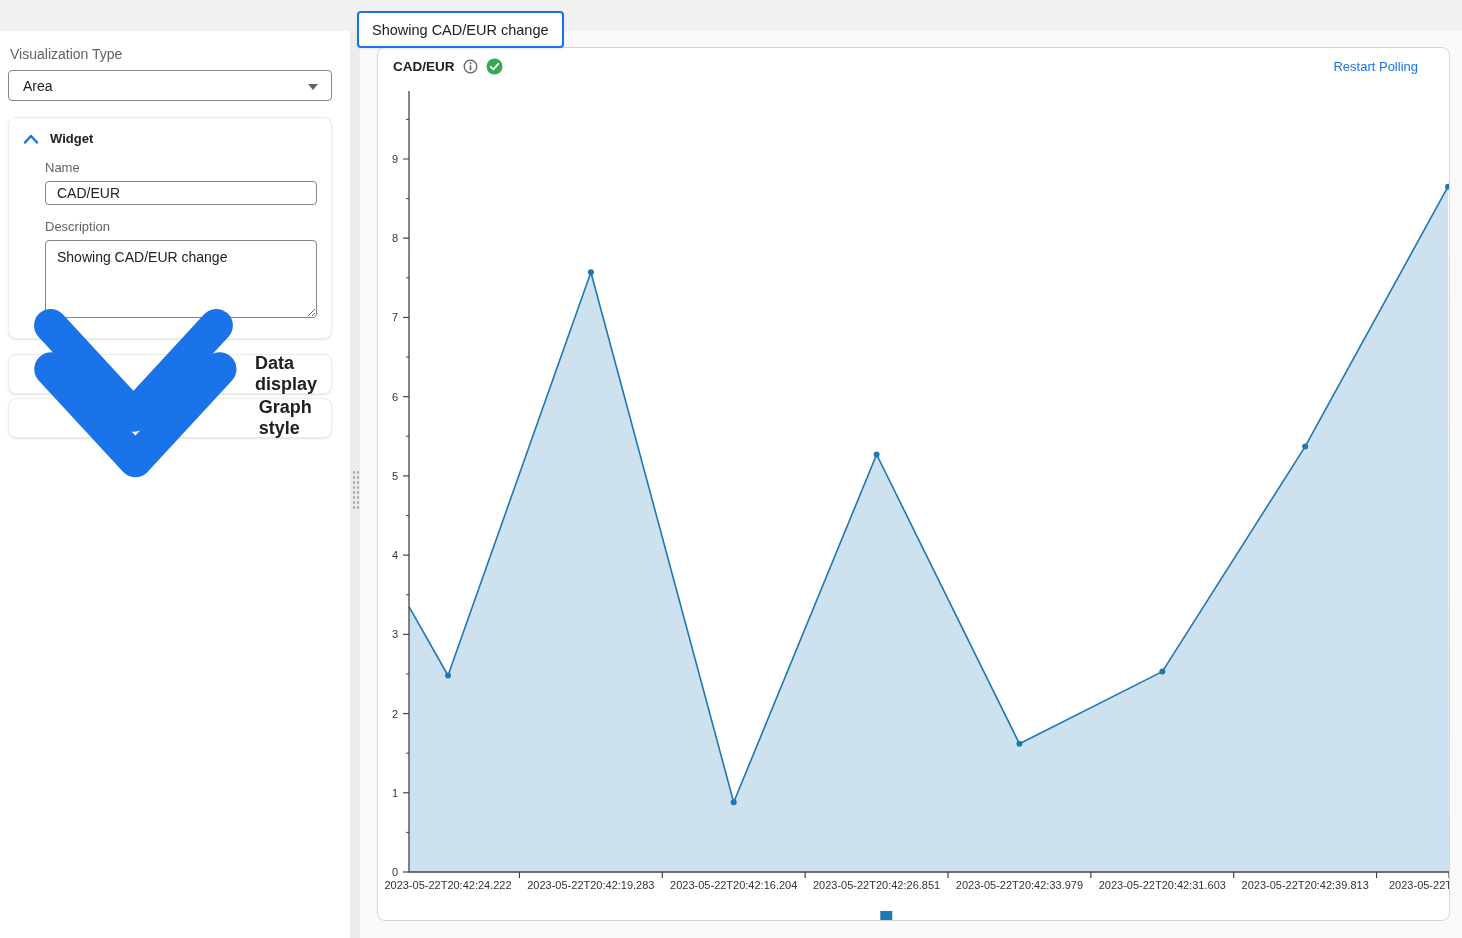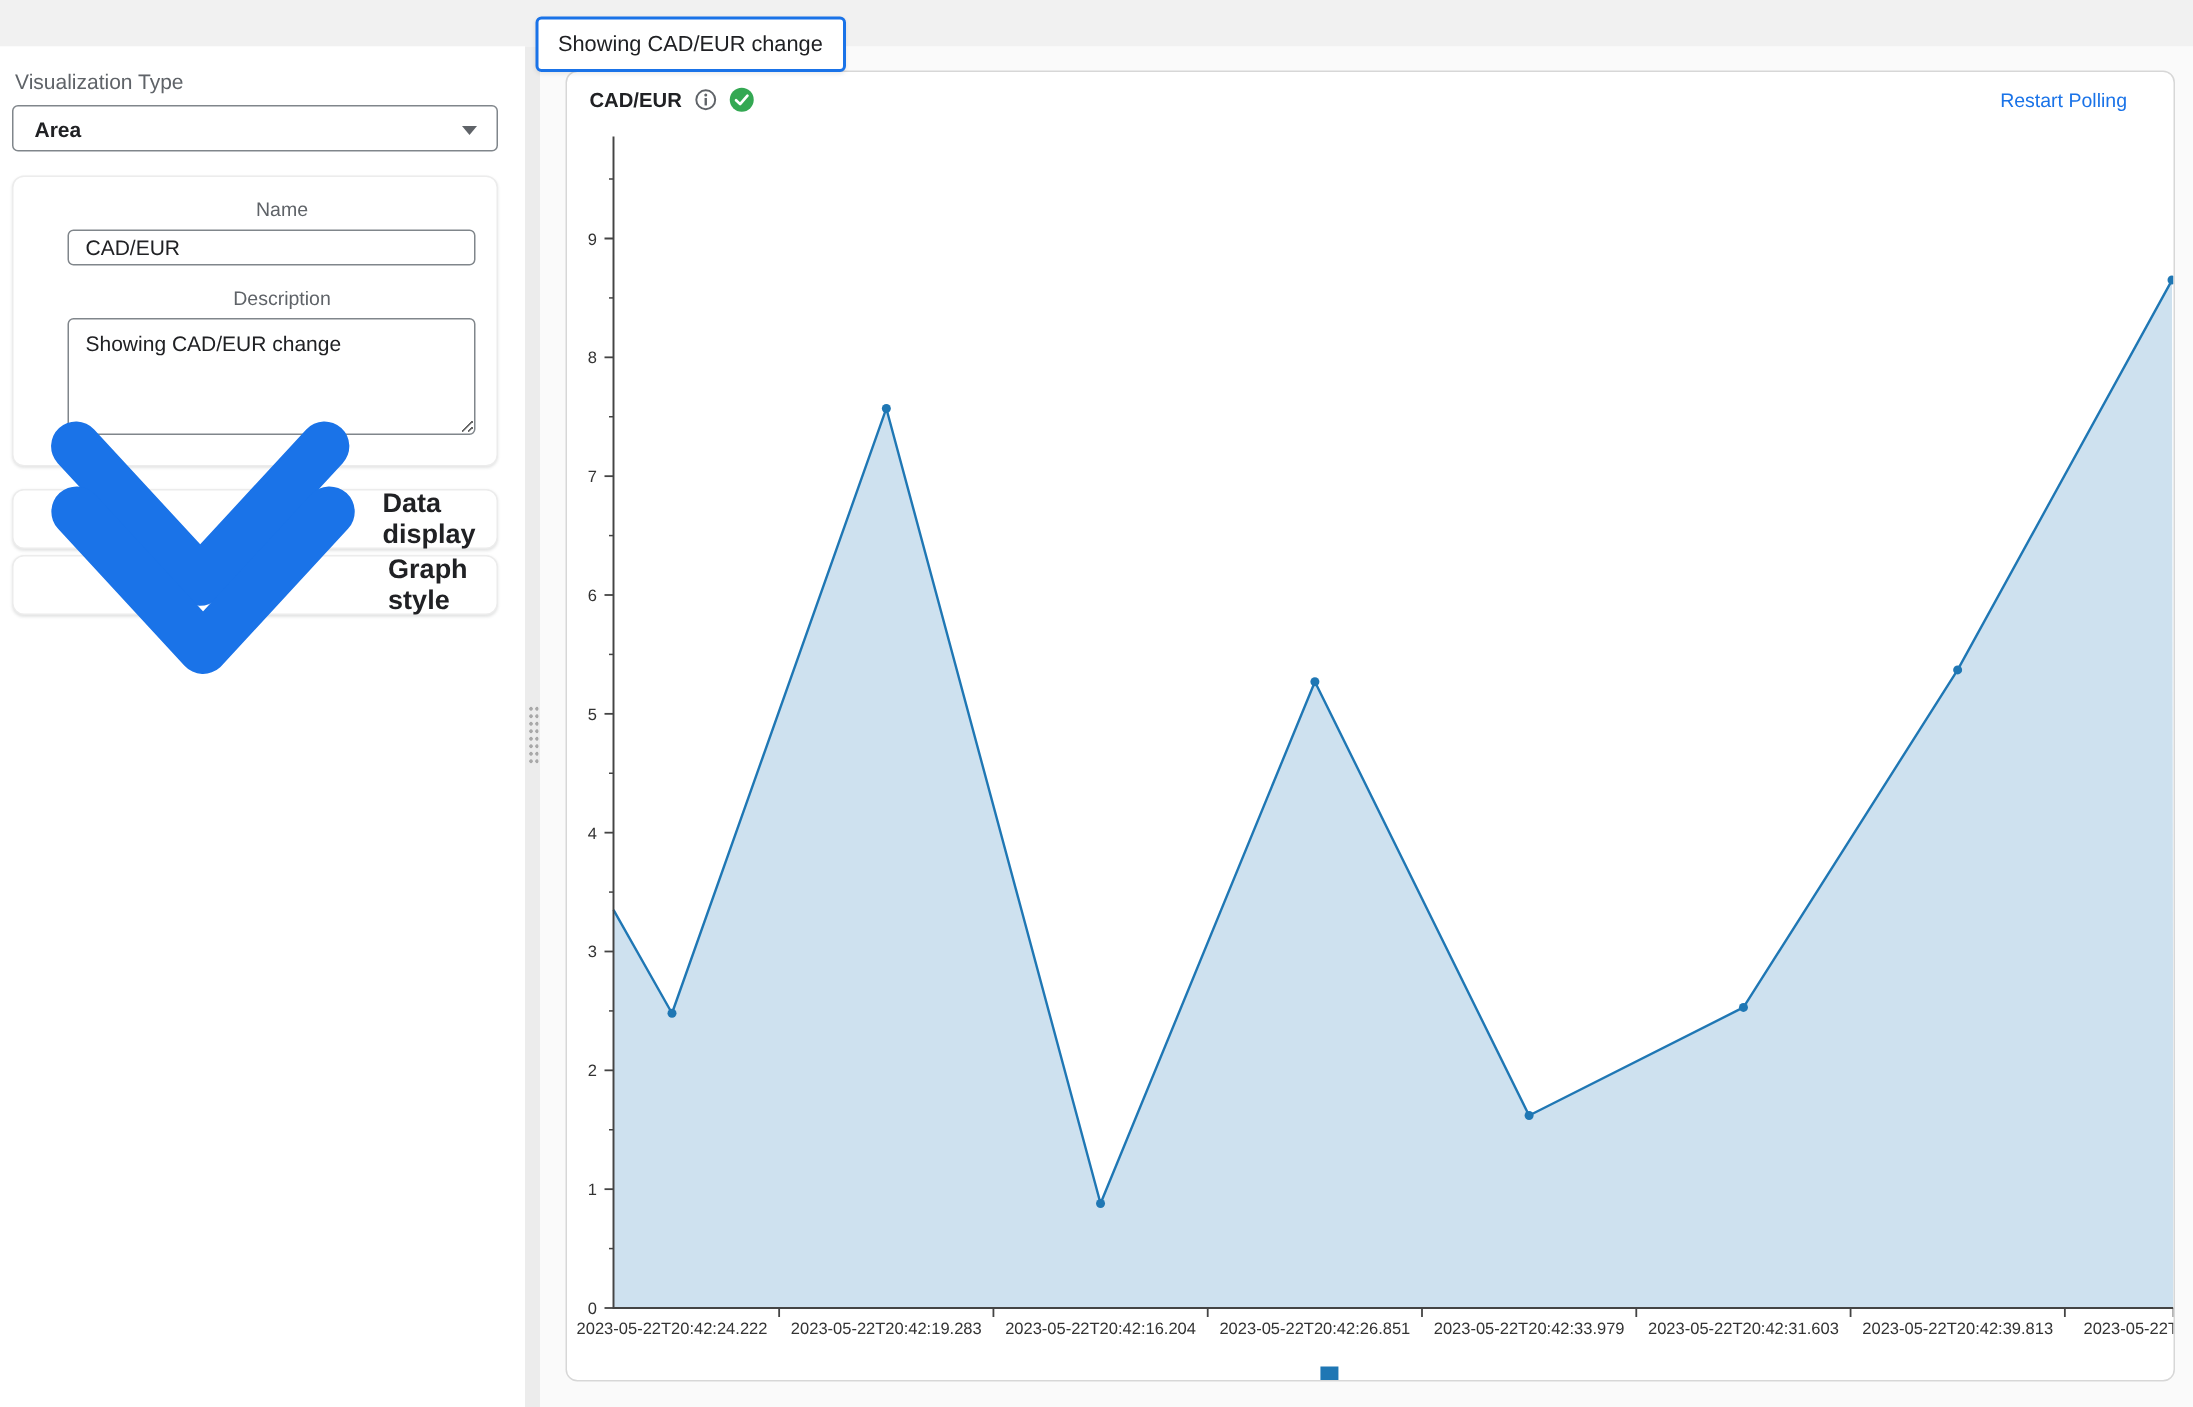--- a/index.html
+++ b/index.html
@@ -10,36 +10,36 @@
     background:#f1f1f1; }
 
   .layout { position:absolute; left:0; top:31px; width:1462px; height:907px;
     display:flex; }
 
   
   .left-panel { width:350px; height:100%; background:#ffffff; position:relative; }
   .viz-label { display:block; margin:15px 0 8px 10px; font-size:14px; color:#5f6368; }
   .select { margin-left:8px; width:324px; height:31px; border:1px solid #80868b;
     border-radius:4px; background:#fff; display:flex; align-items:center;
-    padding:0 14px; font-size:14px; color:#202124; cursor:pointer; position:relative;font-weight:bold; }
+    padding:0 14px; font-size:14px; color:#202124; cursor:pointer; position:relative; }
   .caret { position:absolute; right:13px; top:13px; width:0; height:0;
     border-left:5px solid transparent; border-right:5px solid transparent;
     border-top:6px solid #5f6368; }
 
   .card { margin:0 0 4px 8px; width:324px; background:#fff;
     border:1px solid #ececec; border-radius:8px;
     box-shadow:0 1px 2px rgba(60,64,67,.14); }
   .widget-card { margin-top:16px; padding-bottom:20px; margin-bottom:15px; }
   .card-header { display:flex; align-items:center; padding:13px 0 0 14px; cursor:pointer; }
   .card-header .chev { width:16px; height:12px; flex:0 0 auto; }
   .card-header .sec-title { margin-left:11px; font-size:13px; font-weight:bold; color:#202124; }
   .collapsed-card { height:40px; display:flex; align-items:center; padding-left:14px; cursor:pointer; }
   .collapsed-card .sec-title { margin-left:11px; font-size:18px; font-weight:bold; color:#202124; }
 
-  .field-label { display:block; margin:14px 0 6px 36px; font-size:13px; color:#5f6368;text-align:center; }
+  .field-label { display:block; margin:14px 0 6px 36px; font-size:13px; color:#5f6368; }
   .text-input { display:block; margin-left:36px; width:272px; height:24px;
     border:1px solid #80868b; border-radius:4px; padding:0 11px; font-size:14px;
     color:#202124; font-family:"Liberation Sans", sans-serif; }
   .text-area { display:block; margin-left:36px; width:272px; height:78px;
     border:1px solid #80868b; border-radius:4px; padding:8px 11px; font-size:14px;
     color:#202124; font-family:"Liberation Sans", sans-serif; resize:both; }
 
   
   .gutter { width:10px; height:100%; background:#ececec; position:relative; cursor:col-resize; }
   .gutter .dots { position:absolute; left:2px; top:439px; width:7px; height:40px;
@@ -75,20 +75,26 @@
 <div class="layout">
   <aside class="left-panel">
     <label class="viz-label">Visualization Type</label>
 
     <div class="select">
       <span>Area</span>
       <span class="caret"></span>
     </div>
 
     <section class="card widget-card">
+      <div class="card-header">
+        <svg class="chev" viewBox="0 0 16 12">
+            <polyline points="2,9.5 8,3 14,9.5" fill="none" stroke="#1a73e8" stroke-width="2.4" stroke-linecap="round" stroke-linejoin="round"></polyline>
+          </svg>
+        <span class="sec-title">Widget</span>
+      </div>
       <label class="field-label">Name</label>
       <input class="text-input" value="CAD/EUR" style="">
       <label class="field-label">Description</label>
       <textarea class="text-area" style="">Showing CAD/EUR change</textarea>
     </section>
 
     <section class="card collapsed-card">
       <svg class="chev" viewBox="0 0 16 12">
           <polyline points="2,2.5 8,9 14,2.5" fill="none" stroke="#1a73e8" stroke-width="2.4" stroke-linecap="round" stroke-linejoin="round"></polyline>
         </svg>

